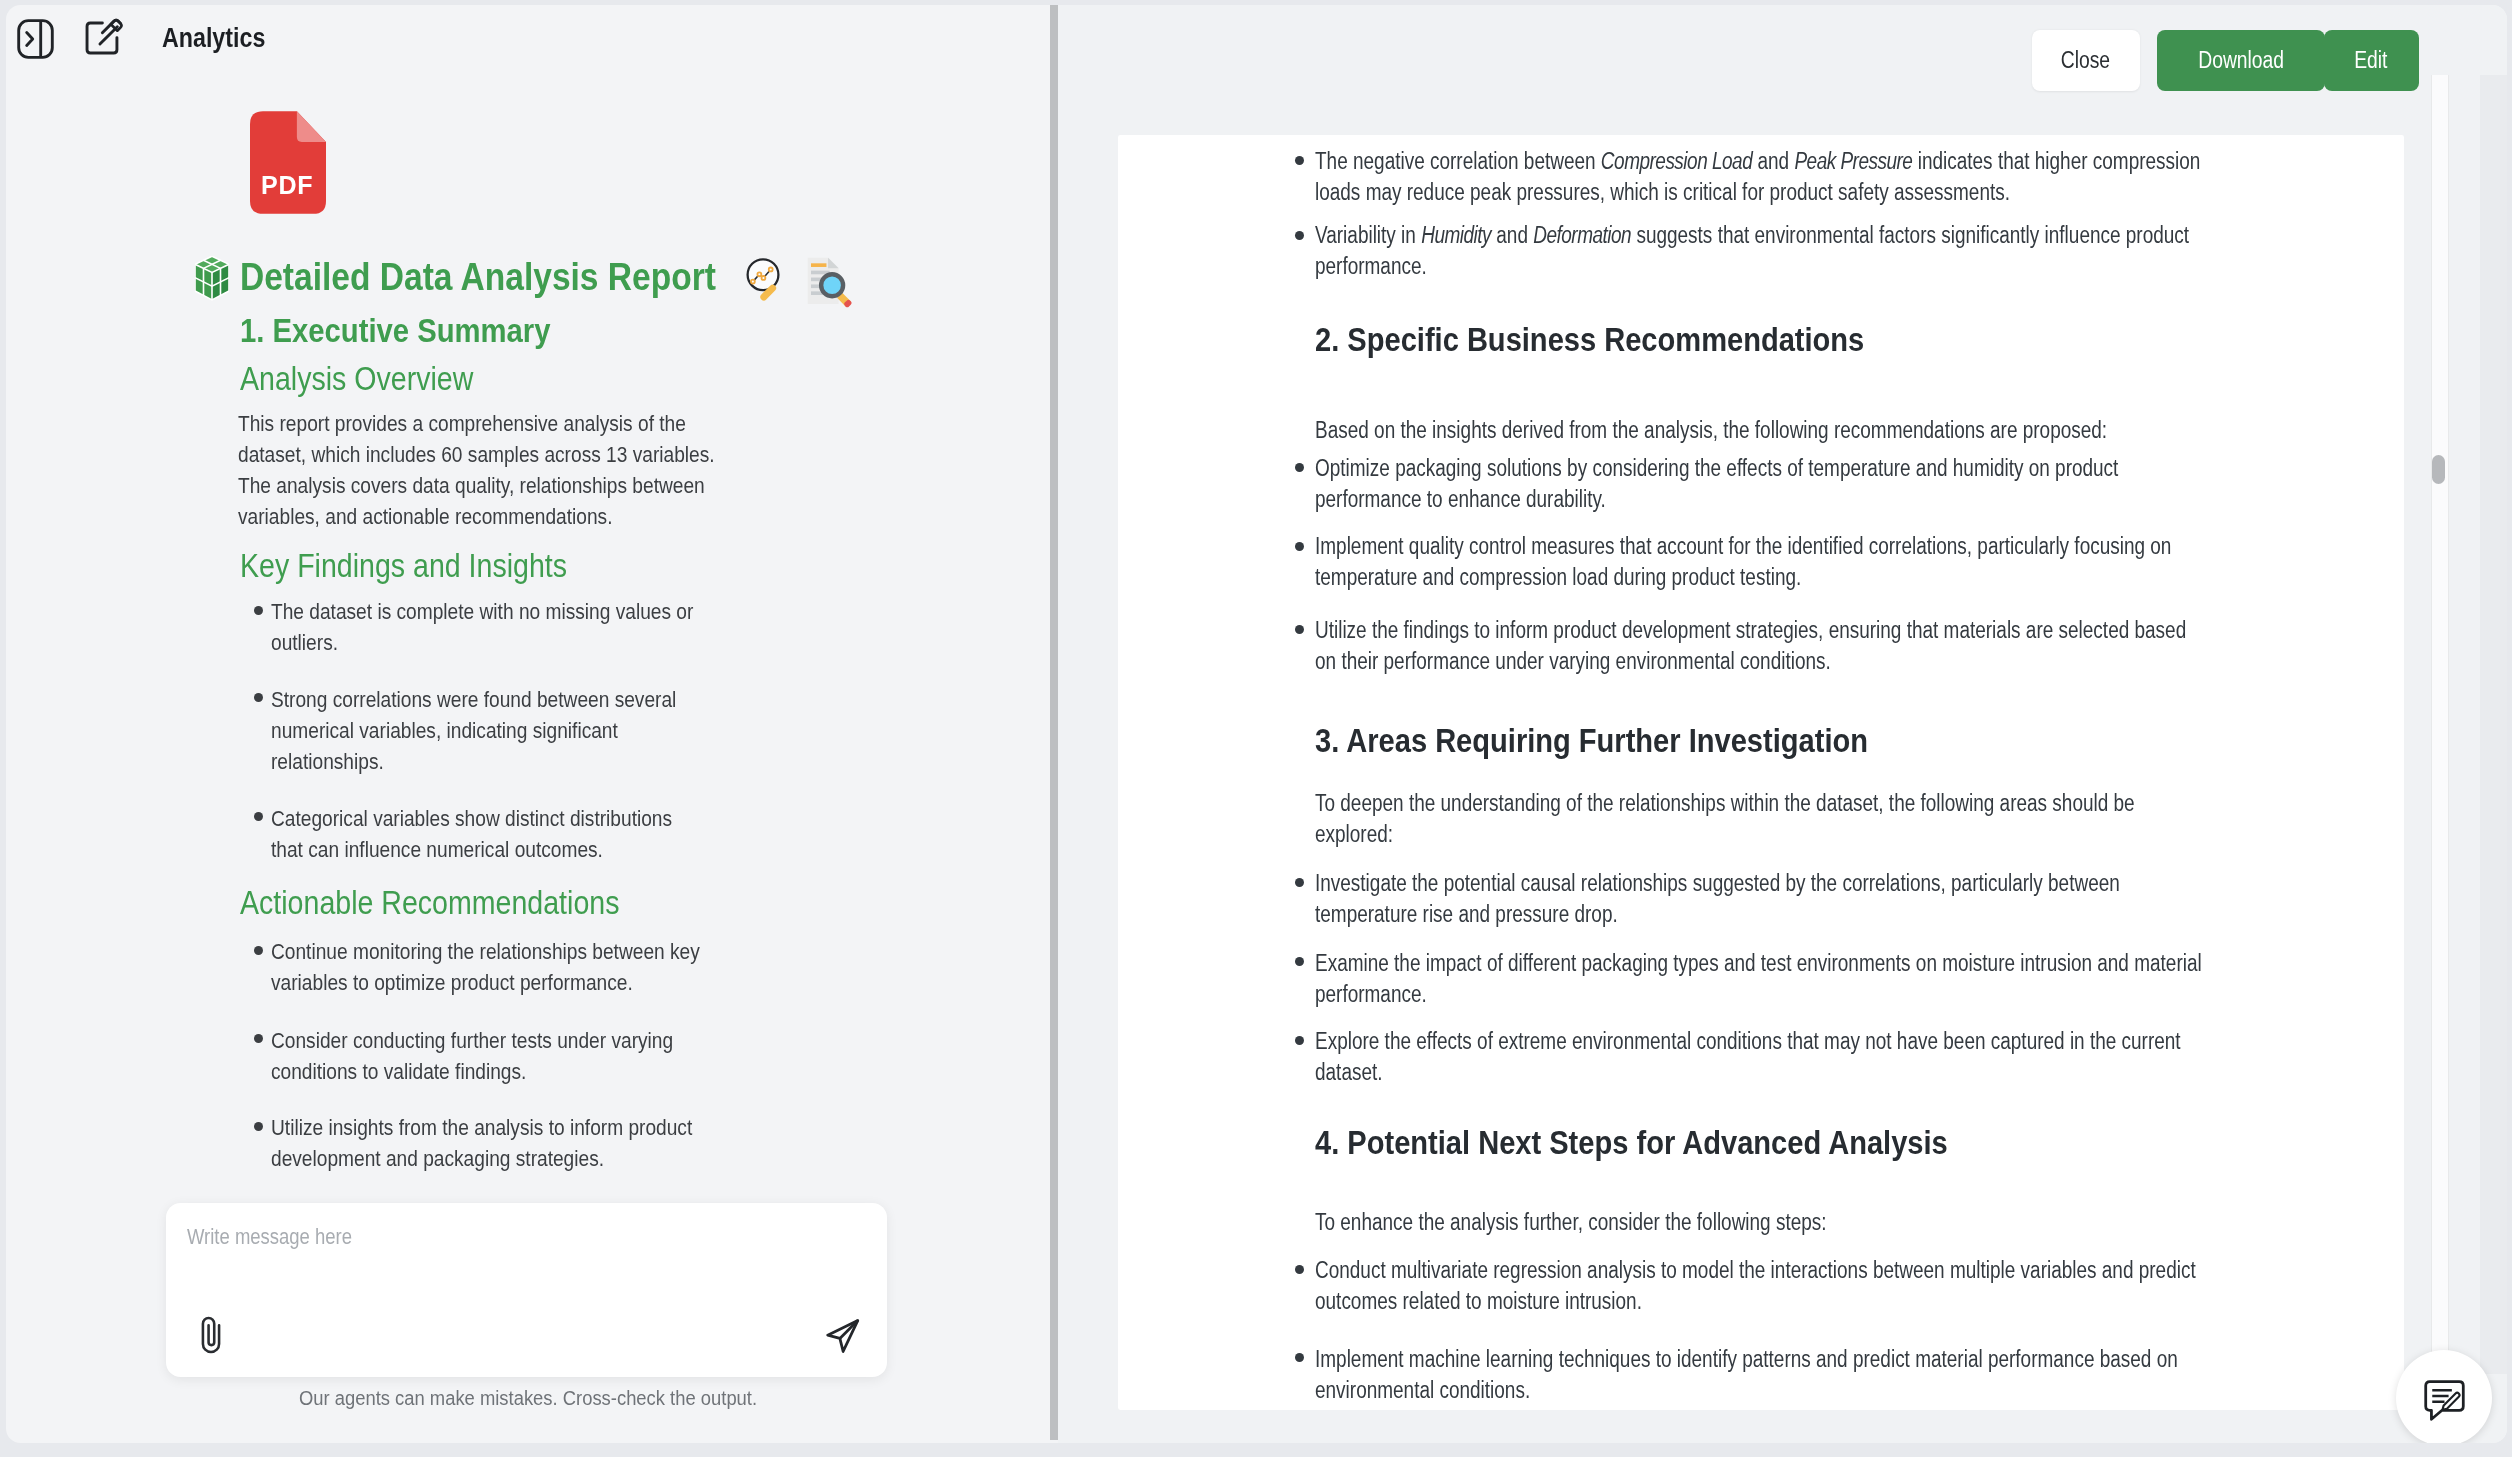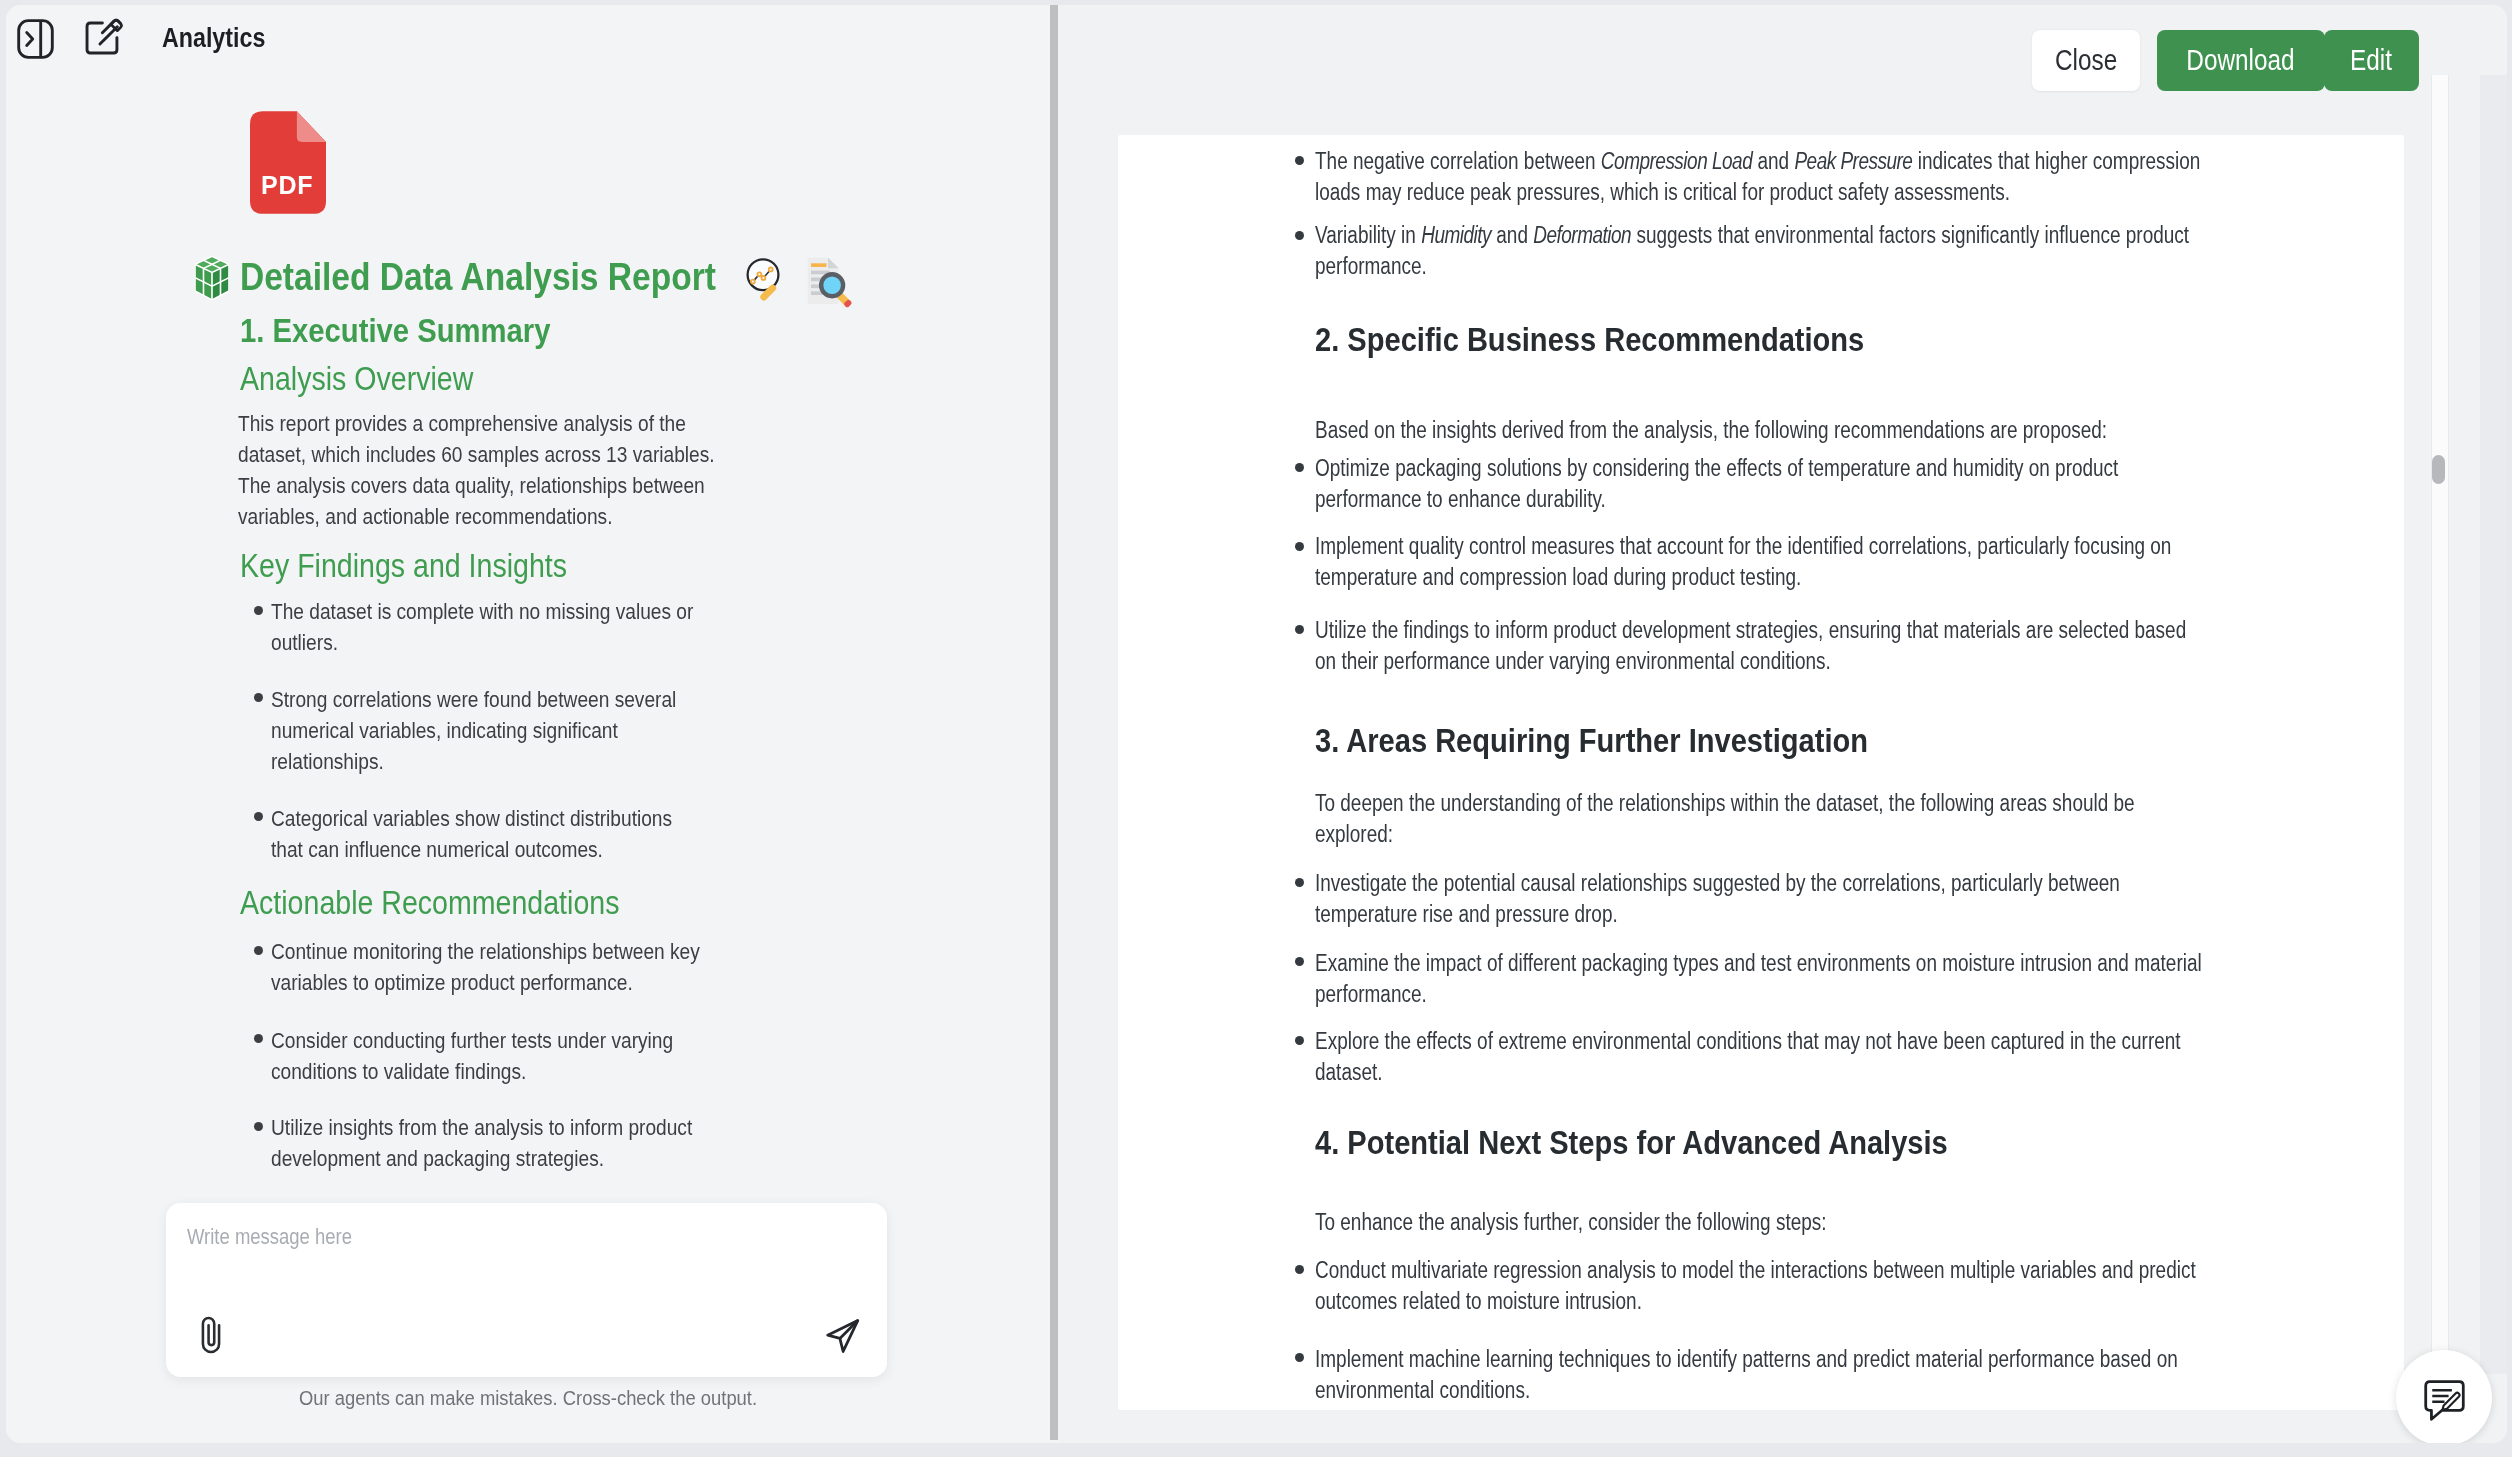--- a/index.html
+++ b/index.html
@@ -7,21 +7,21 @@
   body { background:#e7e9ed; font-family:"Liberation Sans", sans-serif; position:relative; }
   .abs { position:absolute; }
   .window { left:5.7px; top:4.9px; width:2501px; height:1438px; border-radius:14.6px; background:#f3f4f6; overflow:hidden; }
   
   .rightbg { left:1052px; top:0; width:1449px; height:1438px; background:#f0f2f4; }
   .rstrip { left:2474px; top:70px; width:27px; height:1299px; background:#e9ebee; }
   .divider { left:1044px; top:0; width:8px; height:1435px; background:#bdbfc1; }
   .page { left:1112px; top:130px; width:1286px; height:1275px; background:#ffffff; border-radius:2.4px; }
   .track { left:2425px; top:70px; width:18px; height:1364px; background:#fbfbfc; border-left:0.8px solid #e8e9ea; border-right:0.8px solid #e8e9ea; }
   .thumb { left:2426px; top:450px; width:13.8px; height:29px; border-radius:7.3px; background:#b6b8bb; }
-  .btn { top:25px; height:61px; border-radius:8px; font-size:29px; line-height:61px; text-align:center; }
+  .btn { top:25px; height:61px; border-radius:8px; font-size:23px; line-height:61px; text-align:center; }
   .btn span { display:inline-block; transform:scaleX(0.84); }
   .btn.close { left:2026px; width:108px; background:#ffffff; color:#2b2f33; box-shadow:0 0.8px 2.4px rgba(0,0,0,0.07); }
   .btn.green { background:#3f9150; color:#ffffff; }
   .fab { left:2390px; top:1345px; width:96px; height:96px; border-radius:50%; background:#ffffff; box-shadow:0 1.6px 8px rgba(0,0,0,0.13); }
 
   
   .analytics { left:156px; top:19.4px; font-size:28px; font-weight:700; color:#1c1f23; line-height:28px; transform:scaleX(0.83); transform-origin:left top; }
   h1.title { left:234px; top:252px; font-size:39px; font-weight:700; color:#3f9d4f; line-height:39px; white-space:nowrap; transform:scaleX(0.86); transform-origin:left top; }
   .lh2 { left:234px; top:303px; font-size:34px; font-weight:700; color:#3f9d4f; line-height:34px; white-space:nowrap; transform:scaleX(0.86); transform-origin:left top; }
   .lh3 { left:234px; font-size:34px; font-weight:400; color:#3f9d4f; line-height:34px; white-space:nowrap; transform:scaleX(0.84); transform-origin:left top; }

